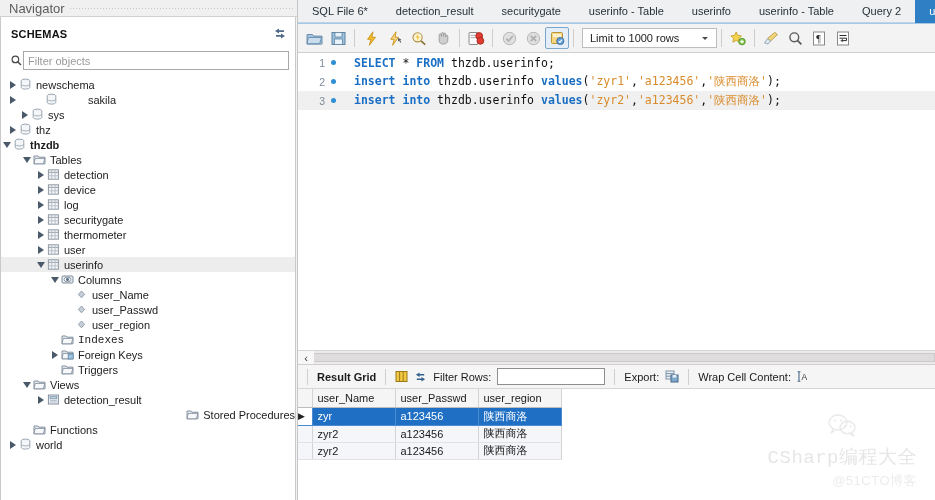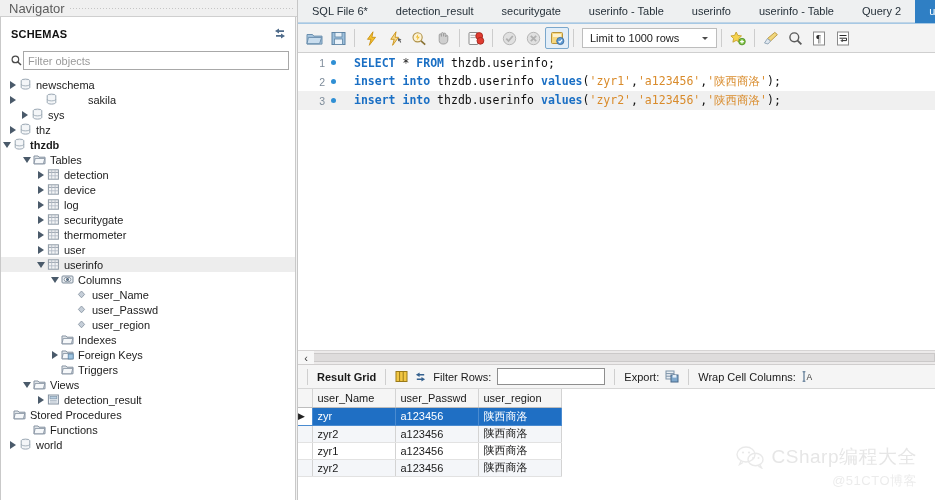--- a/index.html
+++ b/index.html
@@ -207,21 +207,22 @@
   
   .watermark {
     position: absolute; right: 18px; bottom: 10px;
     pointer-events: none; user-select: none;
     text-align: right;
     opacity: .55;
   }
   .wm-main {
     display: flex; align-items: center; gap: 7px;
     font-size: 19px; color: #d2d2d2; letter-spacing: .5px;
-    font-family: Liberation Sans, sans-serif;
+    font-family: Liberation Mono, monospace;
+    flex-direction: column;
   }
   .wm-sub { font-size: 13px; color: #dcdcdc; margin-top: 2px; letter-spacing:.5px;}
 </style>
 </head>
 <body>
 
 <div id="app">
 
   <div id="navigator">
 
@@ -469,21 +470,21 @@
           </div>
           <div class="tnode" style="padding-left: 62px;">
             <span class="arrow none"></span>
             <span class="ico">
               <svg width="13" height="13" viewBox="0 0 13 13">
                 <path d="M6.5 3 L9.6 6.4 L6.5 9.8 L3.4 6.4 z" fill="#c5ced8" stroke="#8c98a6" stroke-width=".9"></path>
               </svg>
             </span>
             <span class="lbl">user_region</span>
           </div>
-          <div class="tnode" style="padding-left: 48px;">
+          <div class="tnode" style="padding-left: 48px; font-family: Liberation Mono, monospace;">
             <span class="arrow none"></span>
             <span class="ico">
               <svg width="13" height="13" viewBox="0 0 13 13">
                 <path d="M1 3 h4 l1 1.2 h6 v6.6 H1 z" fill="#e9edf1" stroke="#8491a0" stroke-width="1"></path>
                 <path d="M2.2 5.4 h9.6 l-1.4 5.4 H1 z" fill="#f6f8fa" stroke="#8491a0" stroke-width=".9"></path>
               </svg>
             </span>
             <span class="lbl">Indexes</span>
           </div>
           <div class="tnode" style="padding-left: 48px;">
@@ -528,21 +529,21 @@
             <span class="ico">
               <svg width="13" height="13" viewBox="0 0 13 13">
                 <rect x="1.4" y="2" width="10" height="9" fill="#eef2f6" stroke="#8491a0" stroke-width="1"></rect>
                 <rect x="3" y="3.6" width="6.8" height="2.2" fill="#b9cfe2" stroke="#7b93a8" stroke-width=".7"></rect>
                 <line x1="3" y1="7.4" x2="9.8" y2="7.4" stroke="#a9b6c3" stroke-width=".9"></line>
                 <line x1="3" y1="9" x2="9.8" y2="9" stroke="#a9b6c3" stroke-width=".9"></line>
               </svg>
             </span>
             <span class="lbl">detection_result</span>
           </div>
-          <div class="tnode" style="">
+          <div class="tnode" style="padding-left: 20px; justify-content: flex-end;">
             <span class="arrow none"></span>
             <span class="ico">
               <svg width="13" height="13" viewBox="0 0 13 13">
                 <path d="M1 3 h4 l1 1.2 h6 v6.6 H1 z" fill="#e9edf1" stroke="#8491a0" stroke-width="1"></path>
                 <path d="M2.2 5.4 h9.6 l-1.4 5.4 H1 z" fill="#f6f8fa" stroke="#8491a0" stroke-width=".9"></path>
               </svg>
             </span>
             <span class="lbl">Stored Procedures</span>
           </div>
           <div class="tnode" style="padding-left: 20px;">
@@ -772,21 +773,21 @@
         <svg width="14" height="13" viewBox="0 0 14 13">
           <rect x="1" y="1" width="8" height="8" fill="#e9eef3" stroke="#7d93a8" stroke-width="1"></rect>
           <line x1="1" y1="3.6" x2="9" y2="3.6" stroke="#7d93a8" stroke-width="1"></line>
           <line x1="1" y1="6.2" x2="9" y2="6.2" stroke="#7d93a8" stroke-width="1"></line>
           <rect x="6" y="5" width="7" height="7" fill="#7fa8cc" stroke="#48698a" stroke-width="1"></rect>
           <rect x="7.6" y="5" width="3.8" height="2.6" fill="#e3eef8"></rect>
         </svg>
       </span>
 
       <span class="vsep"></span>
-      <span>Wrap Cell Columns:</span>
+      <span>Wrap Cell Content:</span>
       <span class="mini-ico">
         <svg width="13" height="13" viewBox="0 0 13 13">
           <path d="M2 1.8 v9.4 M0.6 1.8 h2.8 M0.6 11.2 h2.8" stroke="#4a6a88" stroke-width="1.1" fill="none"></path>
           <text x="4.6" y="10" font-family="Liberation Sans, sans-serif" font-size="8.5" fill="#3a3a3a">A</text>
         </svg>
       </span>
     </div>
 
     <div class="grid-area">
       <table class="rgrid" id="rgrid">
@@ -804,26 +805,20 @@
               <td style="width: 83px;"><span>zyr</span></td>
               <td style="width: 83px;"><span>a123456</span></td>
               <td style="width: 83px;"><span>陕西商洛</span></td>
             </tr>
             <tr class="alt">
               <td class="col-marker"></td>
               <td style="width: 83px;"><span>zyr2</span></td>
               <td style="width: 83px;"><span>a123456</span></td>
               <td style="width: 83px;"><span>陕西商洛</span></td>
             </tr>
-            <tr class="">
-              <td class="col-marker"></td>
-              <td style="width: 83px;"><span>zyr1</span></td>
-              <td style="width: 83px;"><span>a123456</span></td>
-              <td style="width: 83px;"><span>陕西商洛</span></td>
-            </tr>
             <tr class="alt">
               <td class="col-marker"></td>
               <td style="width: 83px;"><span>zyr2</span></td>
               <td style="width: 83px;"><span>a123456</span></td>
               <td style="width: 83px;"><span>陕西商洛</span></td>
             </tr>
           </tbody>
       </table>
     </div>
   </div>

